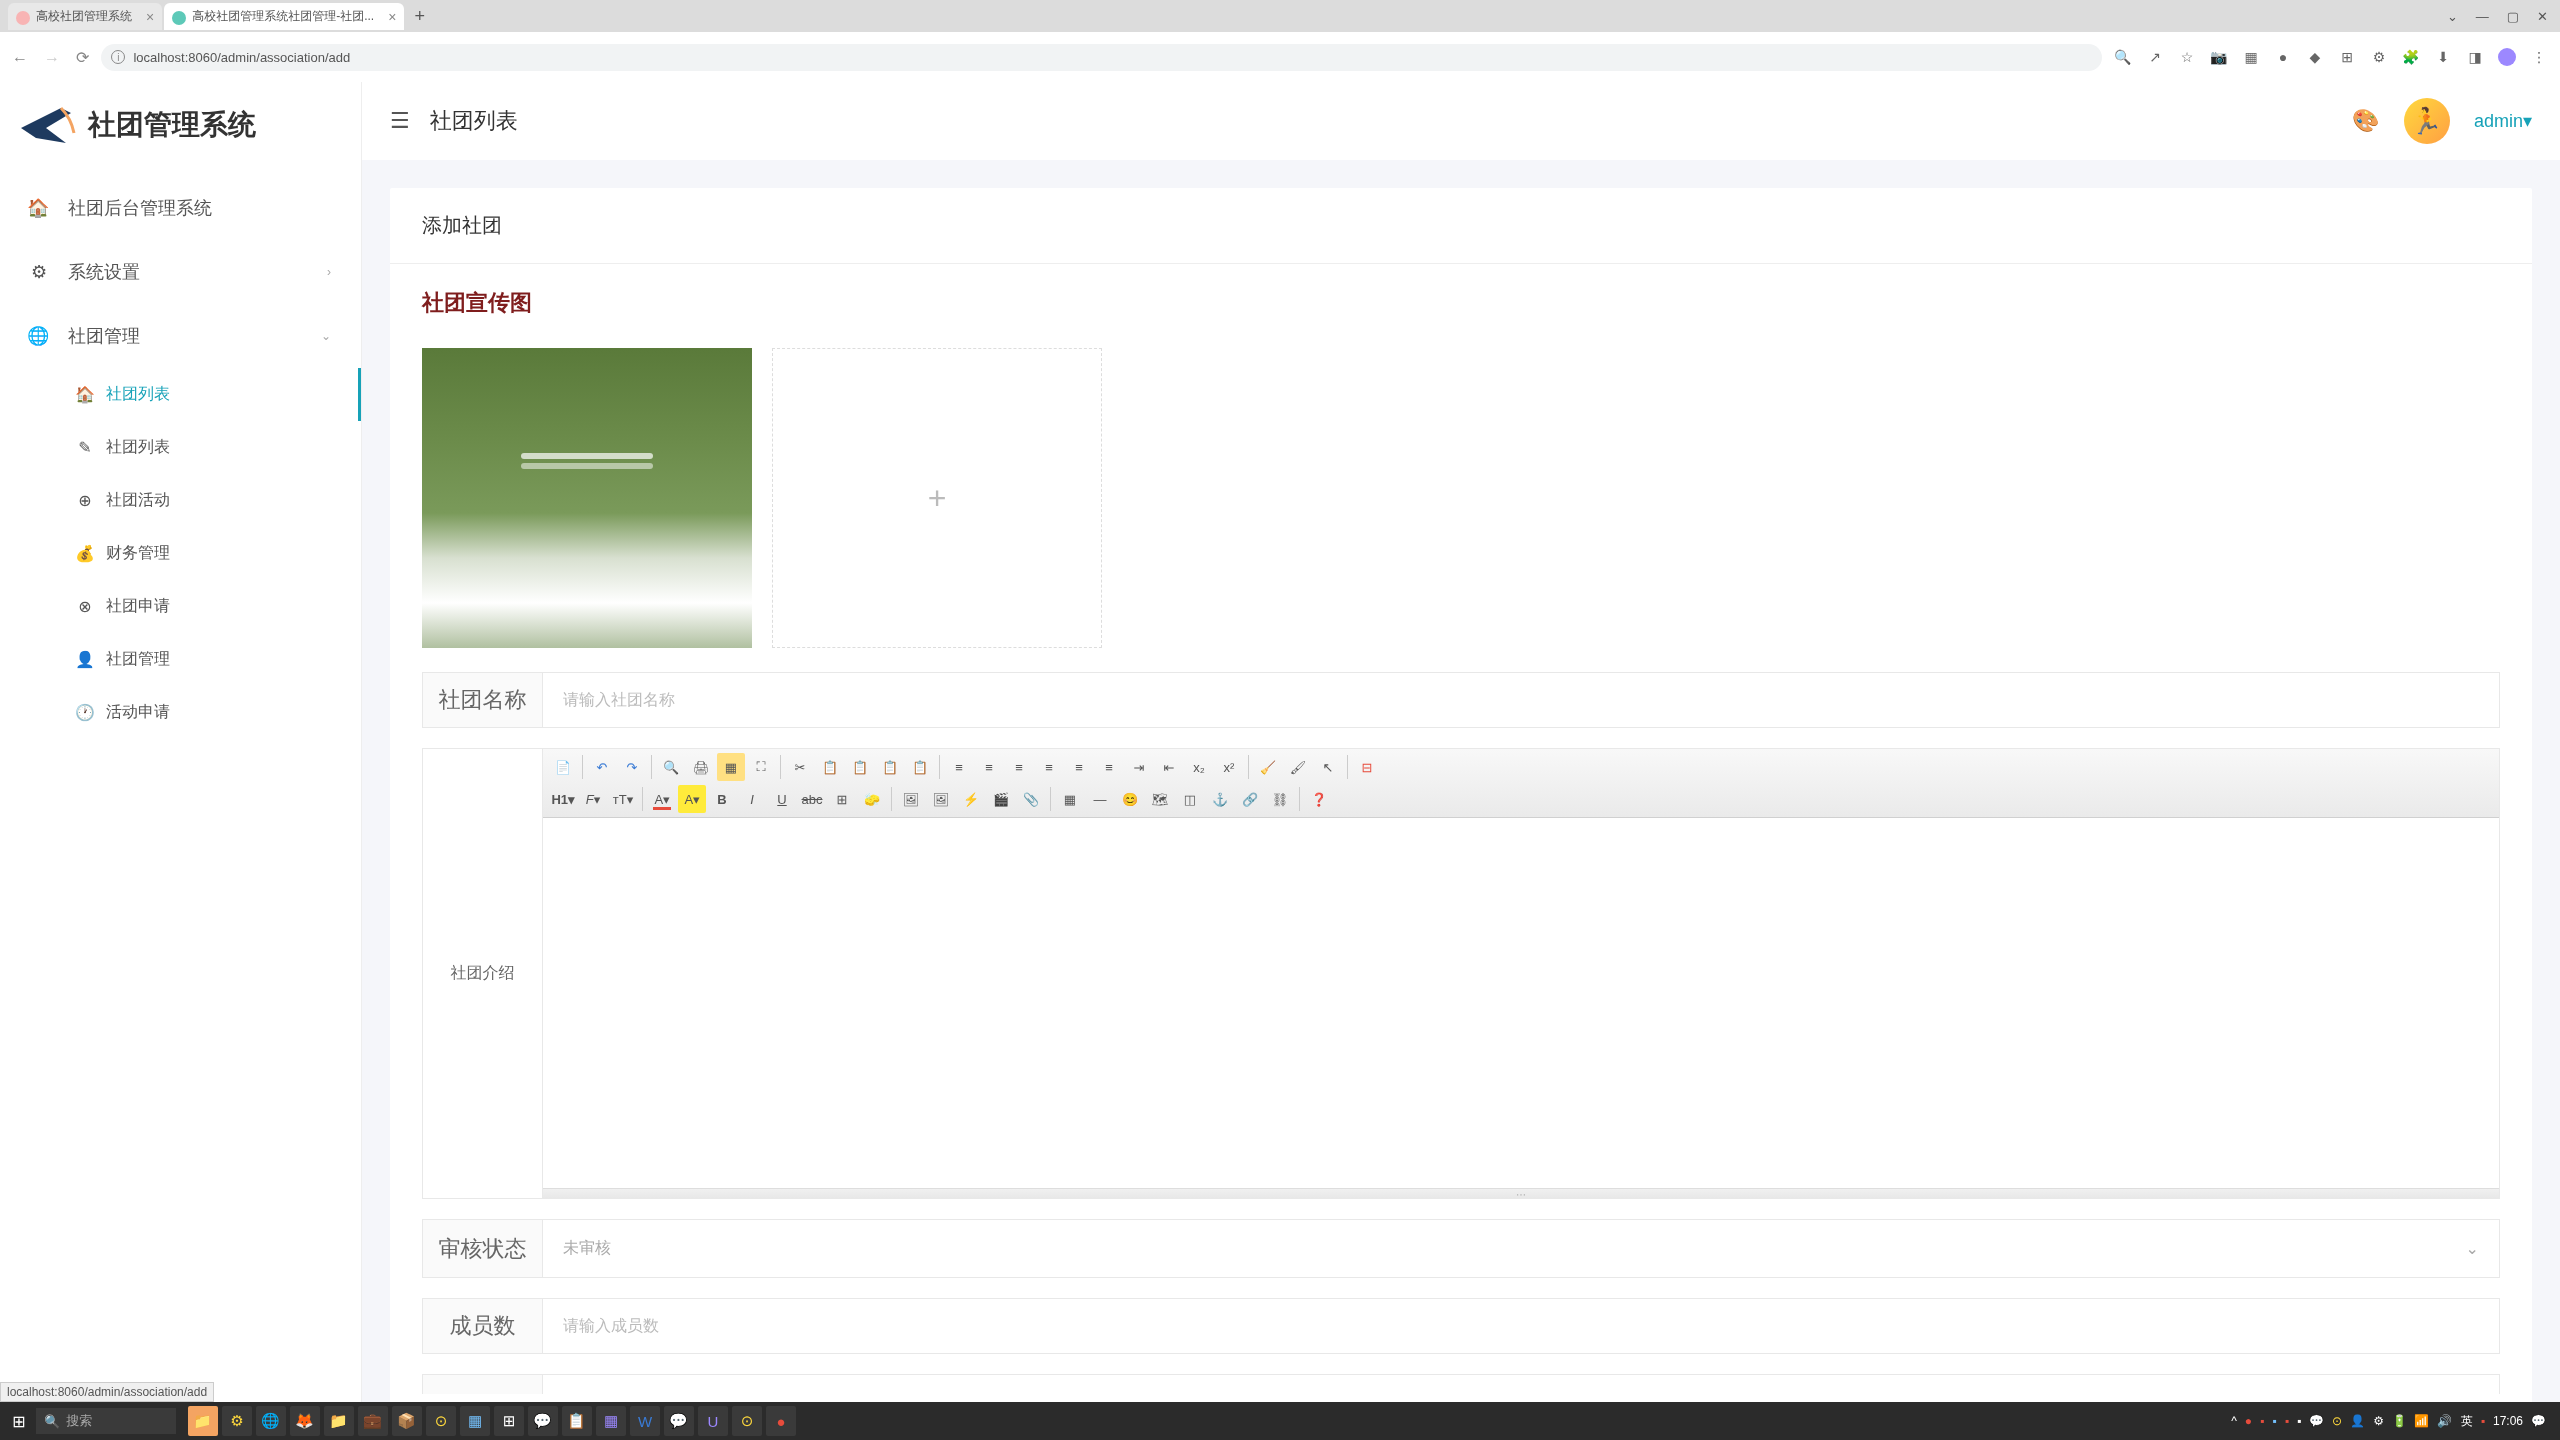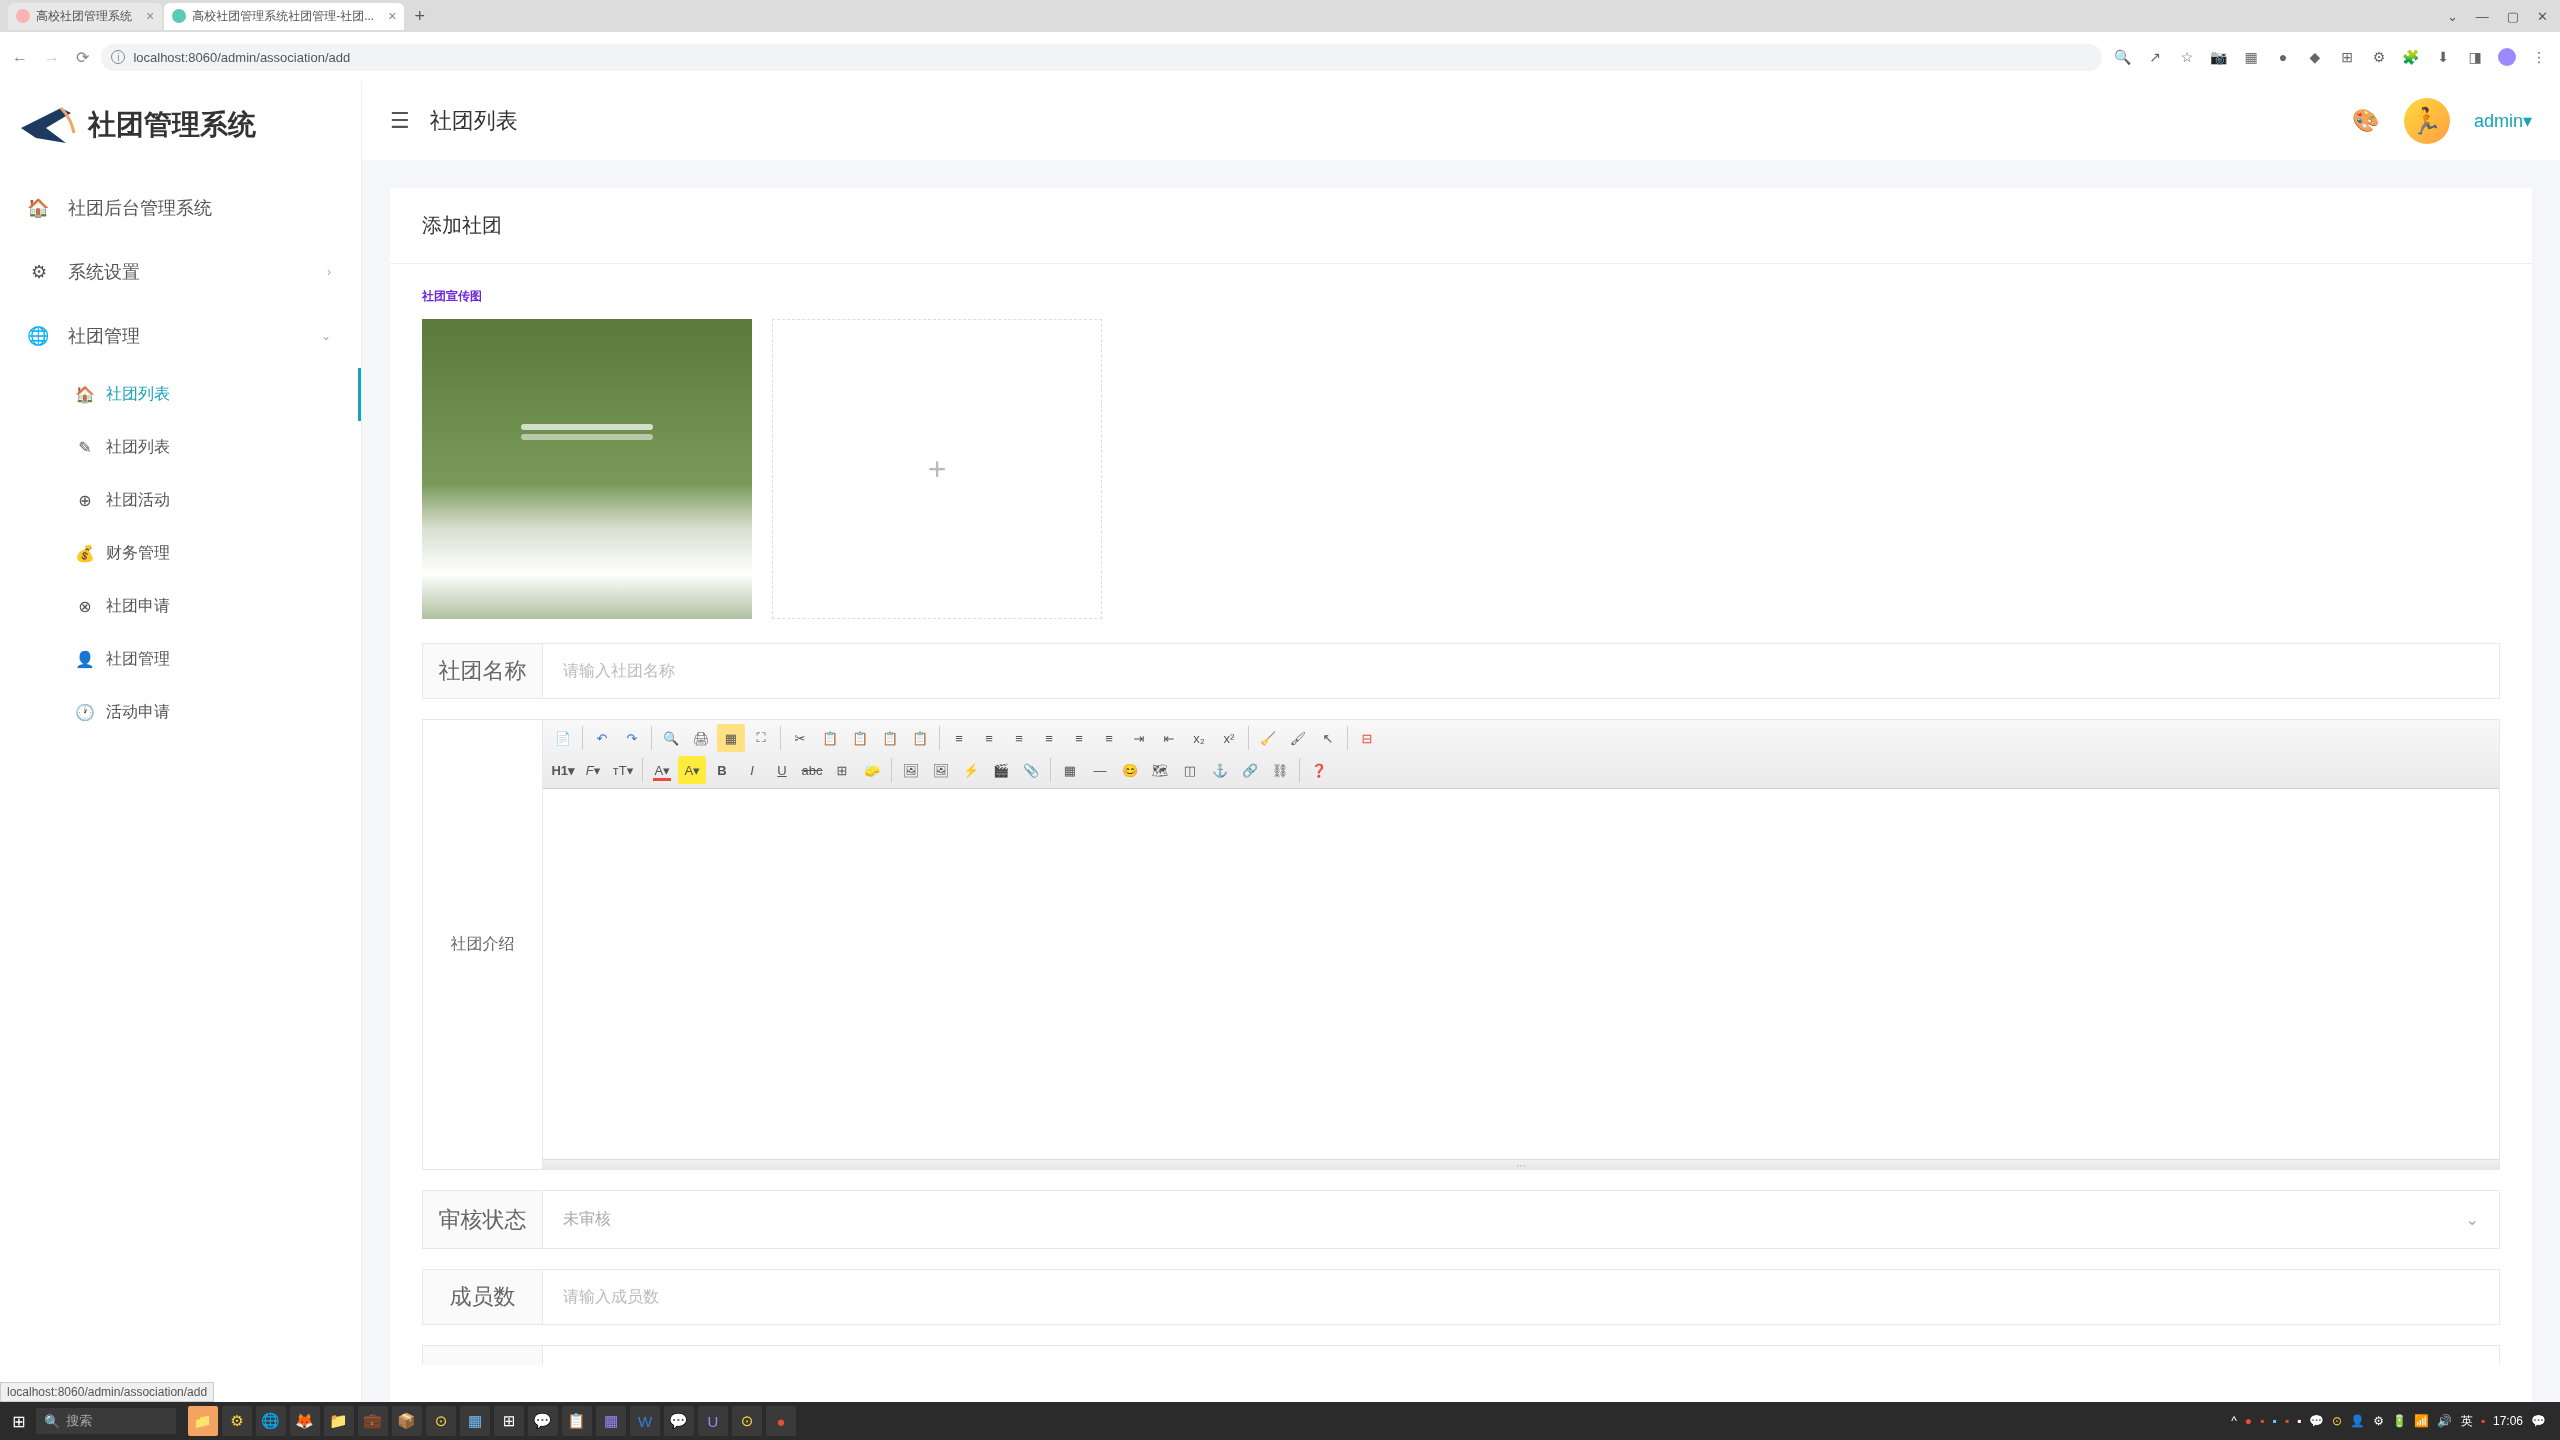--- a/index.html
+++ b/index.html
@@ -1,21 +1,21 @@
 <!DOCTYPE html>
 <html><head>
 <meta charset="utf-8">
 <style>
 * { margin: 0; padding: 0; box-sizing: border-box; }
 body { font-family: "Microsoft YaHei", "PingFang SC", -apple-system, sans-serif; background: #f5f5f5; overflow: hidden; width: 2560px; height: 1440px; }
 
 
 .browser-chrome { background: #e8e8e8; height: 82px; border-bottom: 1px solid #ccc; }
 .tab-bar { height: 32px; display: flex; align-items: center; padding-left: 8px; background: #dcdcdc; }
-.tab { display: flex; align-items: center; padding: 5px 8px; font-size: 12px; color: #555; background: #e8e8e8; border-radius: 6px 6px 0 0; margin-right: 2px; gap: 6px; }
+.tab { display: flex; align-items: flex-end; padding: 5px 8px; font-size: 12px; color: #555; background: #e8e8e8; border-radius: 6px 6px 0 0; margin-right: 2px; gap: 6px; }
 .tab.active { background: #fff; }
 .tab-close { font-size: 14px; color: #888; cursor: pointer; margin-left: 8px; }
 .tab-icon { width: 14px; height: 14px; border-radius: 50%; }
 .new-tab { padding: 4px 8px; color: #555; font-size: 18px; cursor: pointer; }
 .window-controls { margin-left: auto; display: flex; gap: 18px; padding-right: 12px; color: #555; }
 .window-controls span { cursor: pointer; font-size: 13px; }
 
 .address-bar { height: 50px; display: flex; align-items: center; padding: 0 12px; gap: 12px; background: #fff; }
 .nav-arrows { display: flex; gap: 16px; color: #888; }
 .nav-arrows span { cursor: pointer; font-size: 16px; }
@@ -48,21 +48,21 @@
 .topbar-right { margin-left: auto; display: flex; align-items: center; gap: 24px; }
 .palette-icon { font-size: 22px; cursor: pointer; color: #333; }
 .user-avatar { width: 46px; height: 46px; border-radius: 50%; background: linear-gradient(135deg, #ffd93d, #ff9f43); display: flex; align-items: center; justify-content: center; font-size: 26px; }
 .user-name { color: #17a2b8; font-size: 18px; display: flex; align-items: center; cursor: pointer; }
 
 .content { flex: 1; padding: 28px; overflow-y: auto; }
 .card { background: #fff; border-radius: 2px; }
 .card-header { padding: 24px 32px; font-size: 20px; color: #333; border-bottom: 1px solid #eee; }
 .card-body { padding: 24px 32px; }
 
-.section-label { font-size: 12px; font-weight: bold; color: #6d28d9; margin-bottom: 14px; }
+.section-label { font-size: 22px; font-weight: bold; color: #7f1d1d; margin-bottom: 30px; }
 .image-row { display: flex; gap: 20px; margin-bottom: 24px; }
 .uploaded-image { width: 330px; height: 300px; background: linear-gradient(180deg, #5a7a3a 0%, #6b8b4a 30%, #7a9a5a 55%, #d8e0d0 70%, #fff 85%, #b0c0a0 100%); position: relative; overflow: hidden; }
 .uploaded-image::after { content:''; position:absolute; top:35%; left:30%; width:40%; height:6px; background: rgba(255,255,255,0.7); border-radius: 3px; box-shadow: 0 10px 0 rgba(255,255,255,0.5); }
 .upload-slot { width: 330px; height: 300px; border: 1px dashed #ddd; display: flex; align-items: center; justify-content: center; cursor: pointer; }
 .upload-slot .plus { font-size: 32px; color: #bbb; font-weight: 300; }
 
 .form-row { display: flex; border: 1px solid #e8e8e8; margin-bottom: 20px; }
 .form-label { width: 120px; background: #fafafa; border-right: 1px solid #e8e8e8; display: flex; align-items: center; justify-content: center; color: #666; font-size: 22px; }
 .form-input { flex: 1; border: none; padding: 18px 20px; font-size: 16px; outline: none; color: #333; }
 .form-input::placeholder { color: #bbb; }

